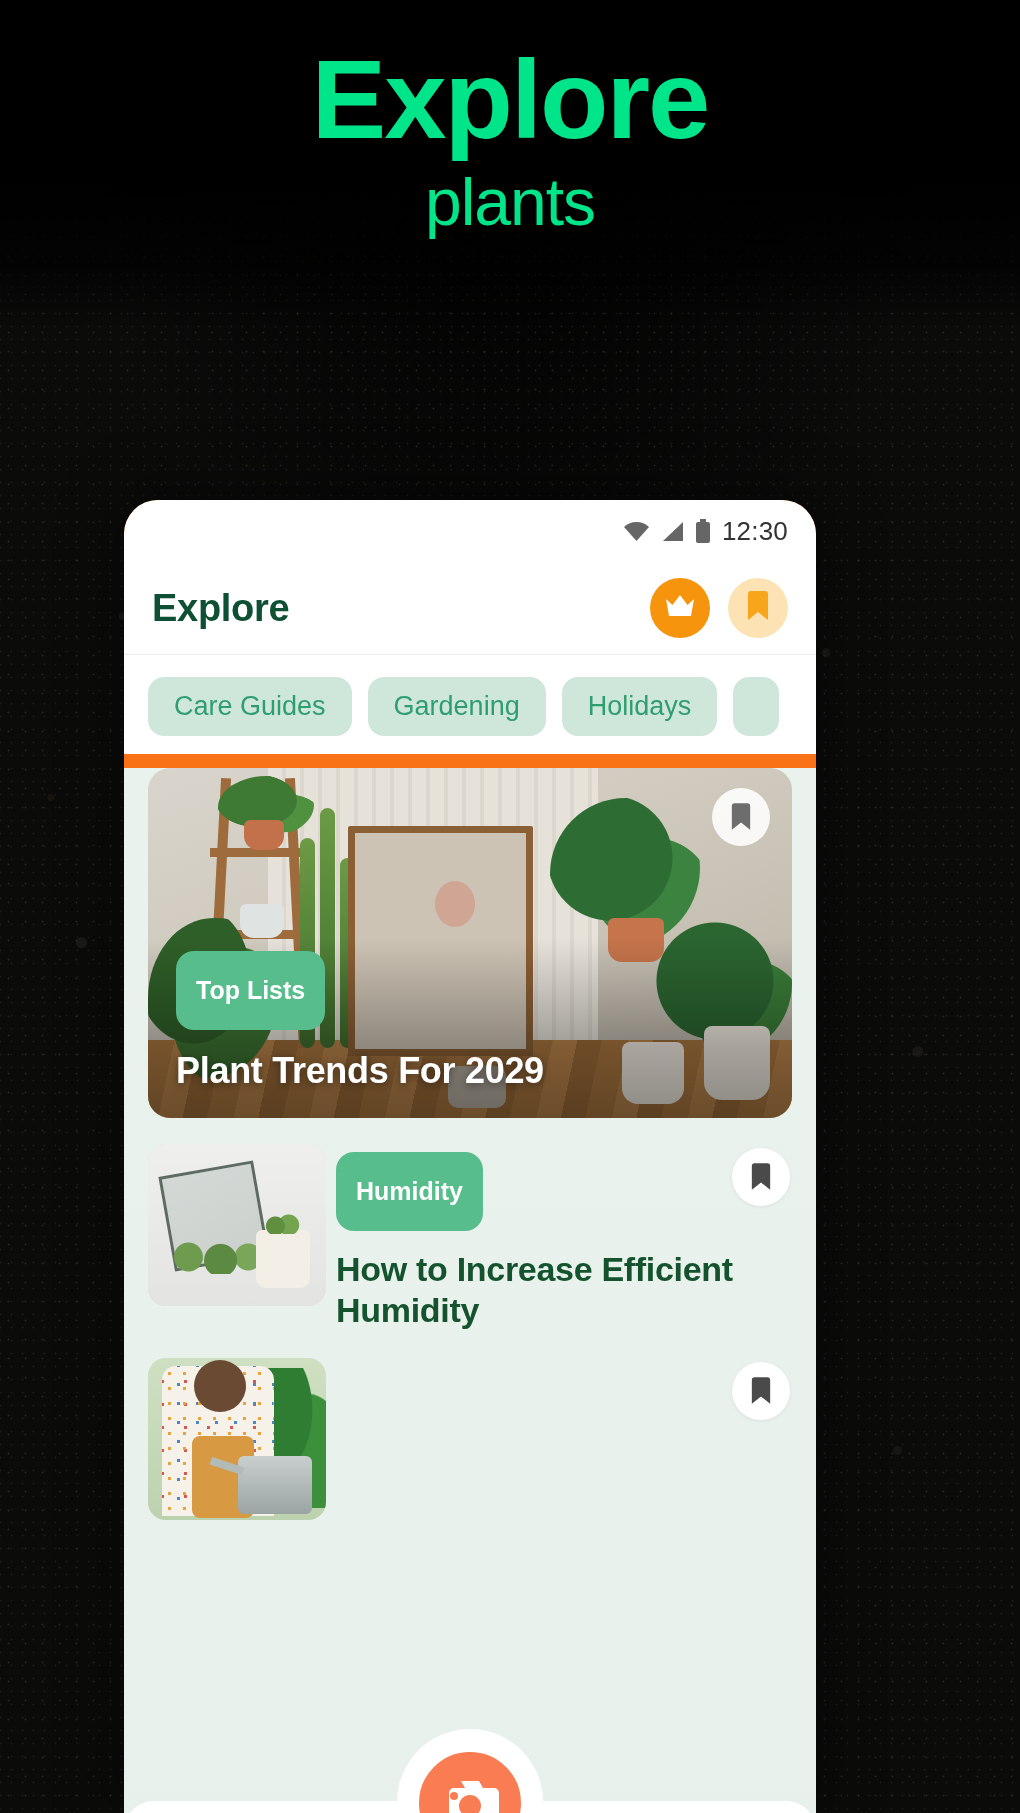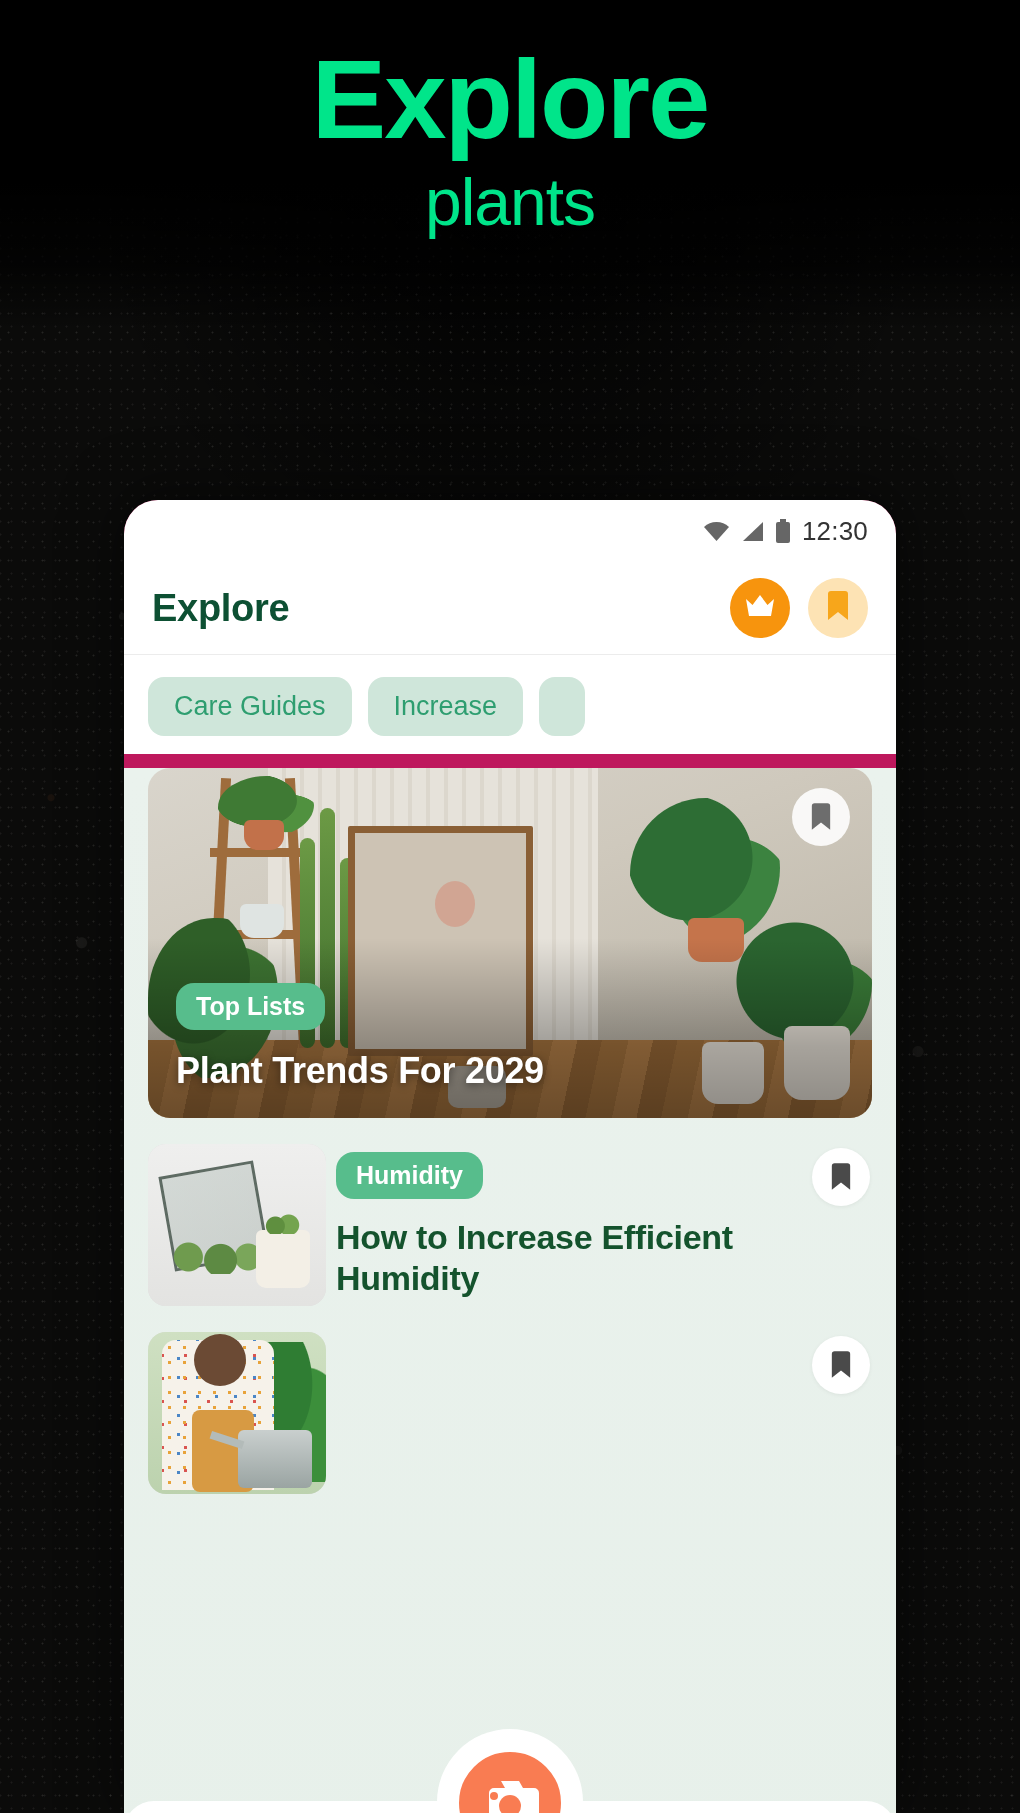--- a/index.html
+++ b/index.html
@@ -56,23 +56,23 @@
     font-size:112px; line-height:1.0; font-weight:bold;
     letter-spacing:-2px;
   }
   .hero-sub{
     font-size:66px; line-height:1.05; font-weight:300; margin-top:12px;
     letter-spacing:-1px;
   }
 
   
   .phone{
-    position:absolute; left:124px; top:500px; width:772px; height:1313px;
+    position:absolute; left:124px; top:500px; width:692px; height:1313px;
     z-index:6;
-    background:#be185d;
+    background:#f97316;
     border-radius:34px 34px 0 0;
     overflow:hidden;
     box-shadow:0 -4px 60px rgba(0,0,0,.55);
   }
 
   
   .statusbar{
     height:62px; display:flex; align-items:center; justify-content:flex-end;
     gap:11px; padding:0 28px 0 0; background:#fff;
   }
@@ -124,21 +124,21 @@
   .feat-shade{
     position:absolute; left:0; right:0; bottom:0; height:180px;
     background:linear-gradient(rgba(0,0,0,0) 0%, rgba(0,0,0,.30) 60%, rgba(0,0,0,.42) 100%);
   }
   .feat-bookmark{
     position:absolute; right:22px; top:20px; width:58px; height:58px; border-radius:50%;
     background:rgba(255,255,255,.88); display:flex; align-items:center; justify-content:center;
   }
   .tag{
     display:inline-block; background:#57bd8c; color:#fff; font-weight:bold;
-    font-size:25px; padding:9px 20px; border-radius:18px;
+    font-size:25px; padding:25px 20px; border-radius:18px;
   }
   .feat-tag{ position:absolute; left:28px; bottom:88px; }
   .feat-title{
     position:absolute; left:28px; bottom:26px; right:24px;
     color:#fff; font-size:36px; font-weight:bold; letter-spacing:-.3px;
     text-shadow:0 2px 8px rgba(0,0,0,.45);
   }
 
   
   .row{
@@ -285,21 +285,22 @@
             <path d="M2 3 a3 3 0 0 1 3-3 h14 a3 3 0 0 1 3 3 v26 l-10-8 l-10 8 Z" fill="#F7A61B"></path>
           </svg>
         </span>
       </div>
     </div>
   </div>
   <div class="appbar-divider"></div>
 
   <div class="chips">
     <div class="chip">Care Guides</div>
-    <div class="chip">Increase</div>
+    <div class="chip">Gardening</div>
+    <div class="chip">Holidays</div>
     <div class="chip partial"></div>
   </div>
 
   <div class="screen-body">
 
     <div class="feature">
       <div class="feat-photo">
         <div class="wallpanel"></div>
         <div class="floor"></div>
         <div class="ladder">

